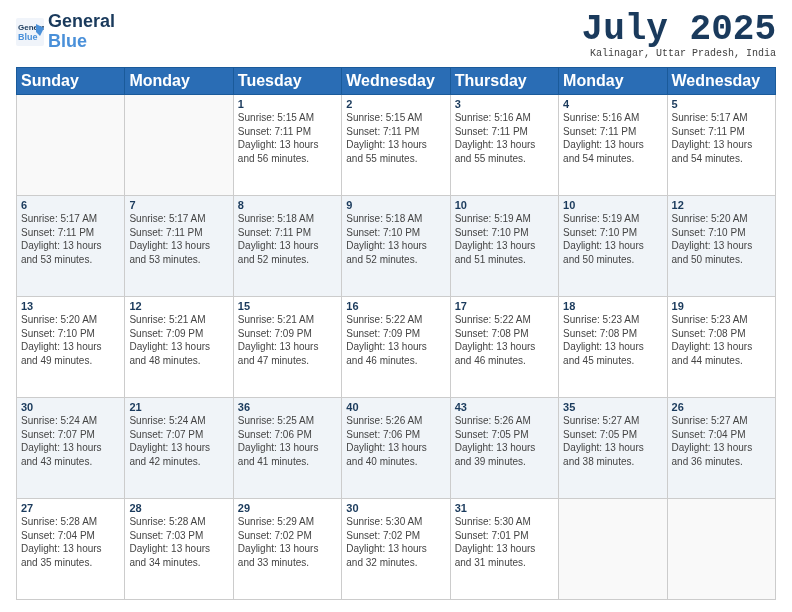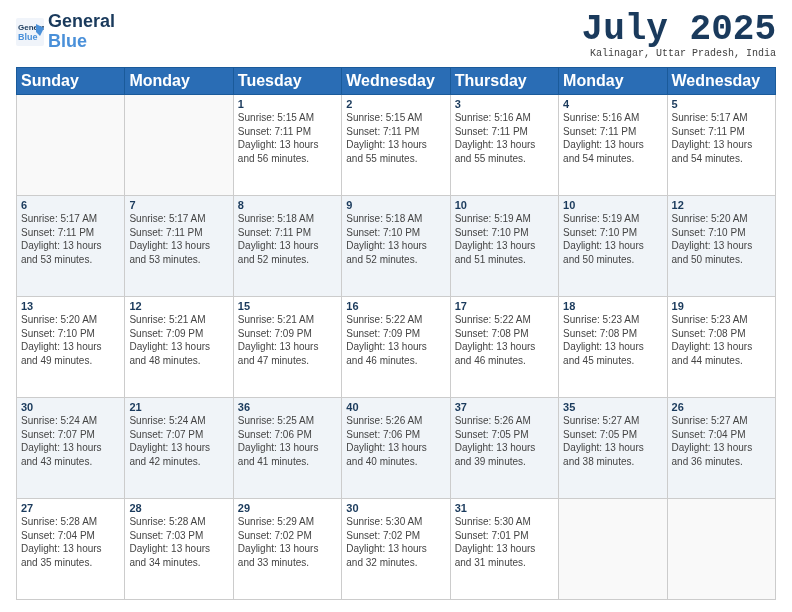--- a/index.html
+++ b/index.html
@@ -231,21 +231,21 @@
           </td>
           <td>
             <span class="day-num">36</span>
             <div class="day-info">Sunrise: 5:25 AM<br>Sunset: 7:06 PM<br>Daylight: 13 hours and 41 minutes.</div>
           </td>
           <td>
             <span class="day-num">40</span>
             <div class="day-info">Sunrise: 5:26 AM<br>Sunset: 7:06 PM<br>Daylight: 13 hours and 40 minutes.</div>
           </td>
           <td>
-            <span class="day-num">37</span>
+            <span class="day-num">43</span>
             <div class="day-info">Sunrise: 5:26 AM<br>Sunset: 7:05 PM<br>Daylight: 13 hours and 39 minutes.</div>
           </td>
           <td>
             <span class="day-num">35</span>
             <div class="day-info">Sunrise: 5:27 AM<br>Sunset: 7:05 PM<br>Daylight: 13 hours and 38 minutes.</div>
           </td>
           <td>
             <span class="day-num">26</span>
             <div class="day-info">Sunrise: 5:27 AM<br>Sunset: 7:04 PM<br>Daylight: 13 hours and 36 minutes.</div>
           </td>

